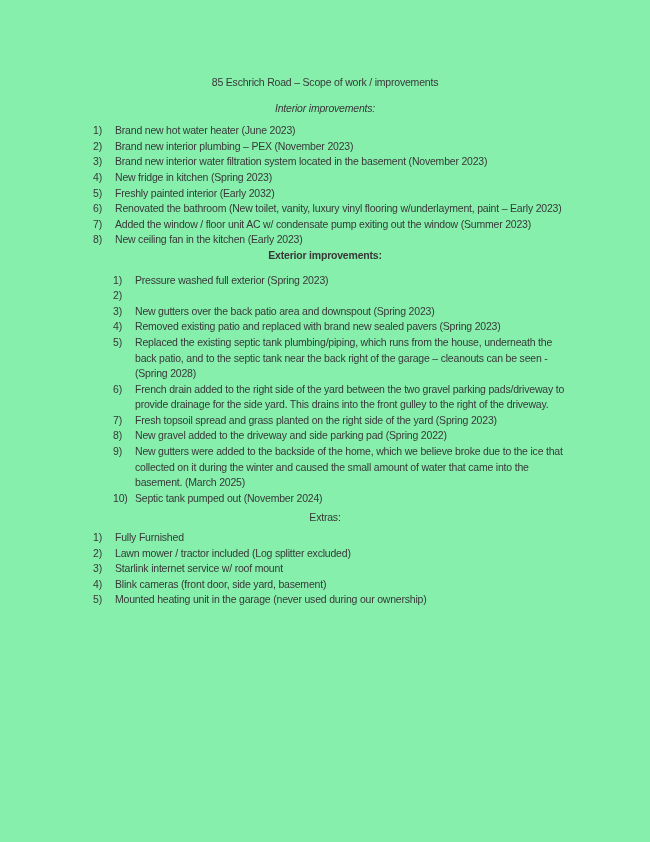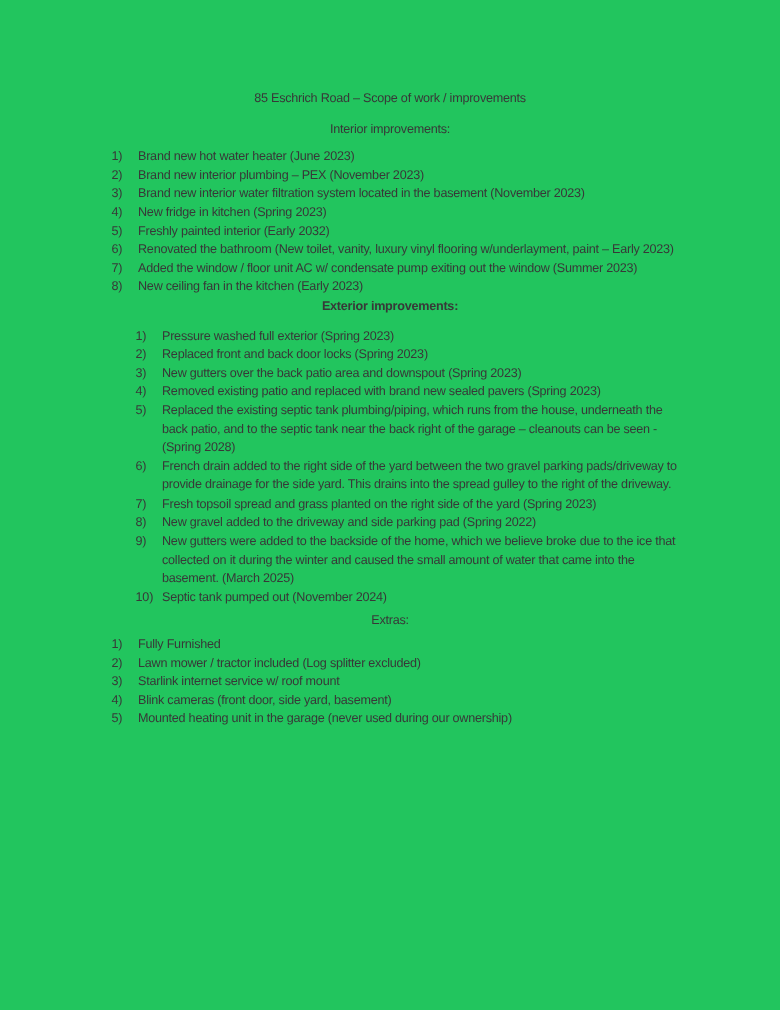--- a/index.html
+++ b/index.html
@@ -4,36 +4,36 @@
 <style>
   html, body {
     margin: 0;
     padding: 0;
     background: #ffffff;
   }
   .doc {
     position: relative;
     width: 650px;
     height: 842px;
-    background: #22c55e;
+    background: #86efac;
     font-family: "Liberation Sans", sans-serif;
     font-size: 10.5px;
     line-height: 15.6px;
     letter-spacing: -0.2px;
     color: #383838;
     overflow: hidden;
   }
   .title {
     padding-top: 75px;
     text-align: center;
   }
   .heading {
     text-align: center;
   }
-  .h-interior { margin-top: 10px; }
+  .h-interior { margin-top: 10px; font-style: italic; }
   .h-exterior { margin-top: 0; font-weight: bold; }
   .h-extras   { margin-top: 4px; }
 
   .list .row { display: flex; }
   .list .num { flex: 0 0 22px; }
   .list .text { white-space: nowrap; }
 
   .list-a { padding-left: 93px;  margin-top: 7px; }
   .list-b { padding-left: 113px; margin-top: 9px; }
   .list-c { padding-left: 93px;  margin-top: 4px; }
@@ -112,23 +112,20 @@
 
       <div class="row">
         <div class="num">1)</div>
         <div class="text">
           <div>Pressure washed full exterior (Spring 2023)</div>
         </div>
       </div>
 
       <div class="row">
         <div class="num">2)</div>
-        <div class="text">
-          <div>Replaced front and back door locks (Spring 2023)</div>
-        </div>
       </div>
 
       <div class="row">
         <div class="num">3)</div>
         <div class="text">
           <div>New gutters over the back patio area and downspout (Spring 2023)</div>
         </div>
       </div>
 
       <div class="row">
@@ -144,21 +141,21 @@
           <div>Replaced the existing septic tank plumbing/piping, which runs from the house, underneath the</div>
           <div>back patio, and to the septic tank near the back right of the garage – cleanouts can be seen -</div>
           <div>(Spring 2028)</div>
         </div>
       </div>
 
       <div class="row">
         <div class="num">6)</div>
         <div class="text">
           <div>French drain added to the right side of the yard between the two gravel parking pads/driveway to</div>
-          <div>provide drainage for the side yard. This drains into the spread gulley to the right of the driveway.</div>
+          <div>provide drainage for the side yard. This drains into the front gulley to the right of the driveway.</div>
         </div>
       </div>
 
       <div class="row">
         <div class="num">7)</div>
         <div class="text">
           <div>Fresh topsoil spread and grass planted on the right side of the yard (Spring 2023)</div>
         </div>
       </div>
 

